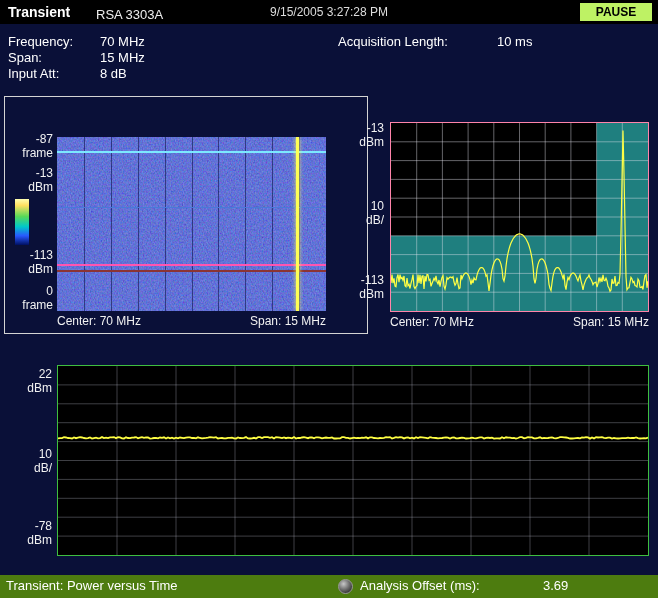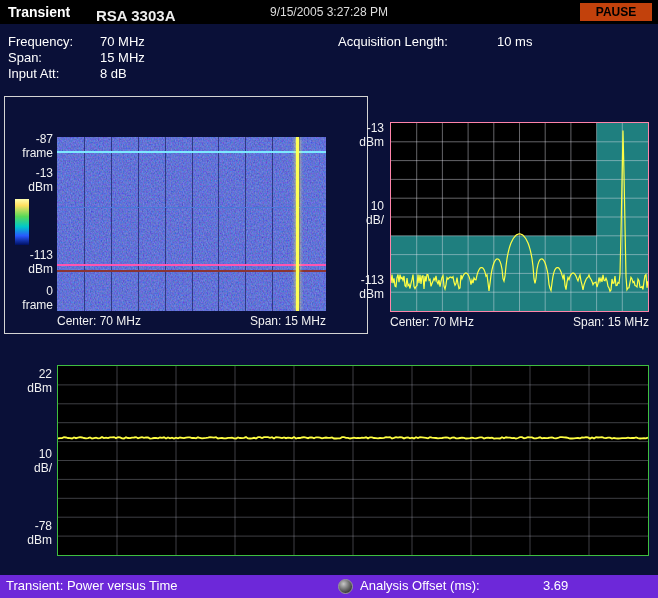--- a/index.html
+++ b/index.html
@@ -5,23 +5,23 @@
   *{box-sizing:border-box;margin:0;padding:0}
   body{background:#000;font-family:"Liberation Sans","DejaVu Sans",sans-serif}
   #screen{position:relative;width:658px;height:598px;background:#0a1038;overflow:hidden;color:#fff}
   .abs{position:absolute}
   .t12{font-size:12px;color:#f2f2f2;line-height:13px}
   .t13{font-size:13px;color:#fff;line-height:14px}
   .t13b{font-size:13px;font-weight:normal;color:#fff;line-height:14px}
   .ra{text-align:right}
   .topbar{left:0;top:0;width:658px;height:24px;background:#000}
   .brand{left:8px;top:4px;font-size:14px;font-weight:bold;color:#fff}
-  .model{left:96px;top:7px;font-size:15px;font-weight:bold;color:#eee}
+  .model{left:96px;top:7px;font-size:13px;font-weight:normal;color:#eee}
   .datetime{left:0;top:5px;width:658px;text-align:center;font-size:12px;color:#ddd}
-  .pause{right:6px;top:3px;width:72px;height:18px;background:#c2410c;color:#000;font-size:12px;
+  .pause{right:6px;top:3px;width:72px;height:18px;background:#bef264;color:#000;font-size:12px;
          font-weight:bold;text-align:center;line-height:18px;cursor:pointer}
   .left-panel{left:4px;top:96px;width:364px;height:238px;border:1px solid #d4d4d4}
   .sg-bitmap{left:52px;top:40px;width:269px;height:174px;overflow:hidden;background:#161690}
   .sg-gradient{left:10px;top:102px;width:14px;height:46px;
      background:linear-gradient(#ffffb0 0%,#ffe060 14%,#58d858 38%,#00c8c8 60%,#2858ff 80%,#001060 100%)}
   .sg-vgrid{position:absolute;top:0;bottom:0;width:1px;background:rgba(0,0,50,0.5)}
   .sg-hline{position:absolute;left:0;right:0}
   .sg-vline{position:absolute;top:0;bottom:0}
   .footer-row{display:flex;justify-content:space-between}
   .spec-plot{left:390px;top:122px;width:259px;height:190px;border:1px solid #ff84aa;background:#000}
@@ -161,20 +161,20 @@
         <line x1="413.0" y1="0" x2="413.0" y2="189" stroke="rgba(205,210,225,0.38)" stroke-width="0.8"></line>
         <line x1="0" y1="132.3" x2="590" y2="132.3" stroke="rgba(205,210,225,0.38)" stroke-width="0.8"></line>
         <line x1="472.0" y1="0" x2="472.0" y2="189" stroke="rgba(205,210,225,0.38)" stroke-width="0.8"></line>
         <line x1="0" y1="151.2" x2="590" y2="151.2" stroke="rgba(205,210,225,0.38)" stroke-width="0.8"></line>
         <line x1="531.0" y1="0" x2="531.0" y2="189" stroke="rgba(205,210,225,0.38)" stroke-width="0.8"></line>
         <line x1="0" y1="170.1" x2="590" y2="170.1" stroke="rgba(205,210,225,0.38)" stroke-width="0.8"></line>
         <polyline points="0,72.3 2,72.1 4,72.1 6,71.2 8,71.5 10,72.0 12,72.1 14,72.5 16,71.4 18,72.2 20,71.7 22,71.2 24,71.5 26,72.0 28,72.4 30,72.2 32,71.5 34,72.6 36,72.1 38,71.7 40,72.3 42,72.1 44,71.1 46,72.1 48,71.7 50,72.1 52,71.4 54,71.4 56,71.1 58,72.3 60,71.2 62,71.4 64,72.4 66,72.5 68,71.3 70,72.0 72,72.1 74,71.7 76,71.5 78,71.1 80,72.3 82,71.7 84,71.1 86,71.8 88,71.4 90,71.5 92,72.6 94,72.4 96,72.0 98,71.9 100,72.3 102,71.5 104,71.9 106,71.3 108,72.5 110,71.4 112,72.3 114,71.7 116,72.5 118,71.7 120,72.3 122,71.5 124,71.8 126,72.1 128,71.6 130,71.3 132,71.3 134,72.0 136,71.9 138,72.4 140,71.3 142,72.0 144,72.4 146,72.1 148,71.9 150,71.6 152,71.1 154,71.4 156,71.7 158,71.2 160,72.5 162,72.1 164,72.0 166,72.4 168,72.4 170,71.8 172,71.9 174,71.6 176,72.4 178,72.5 180,71.4 182,72.0 184,72.1 186,71.9 188,71.1 190,72.4 192,72.5 194,72.3 196,71.8 198,72.4 200,71.2 202,71.2 204,72.1 206,71.1 208,71.2 210,71.2 212,71.8 214,71.2 216,72.5 218,71.1 220,71.3 222,71.7 224,72.1 226,71.5 228,72.2 230,71.7 232,71.8 234,72.3 236,71.1 238,72.5 240,72.0 242,72.0 244,71.5 246,71.2 248,71.7 250,72.2 252,71.5 254,71.5 256,72.3 258,71.3 260,71.4 262,71.6 264,72.4 266,71.8 268,71.5 270,71.8 272,71.9 274,71.4 276,72.5 278,72.5 280,72.3 282,72.4 284,71.2 286,71.1 288,71.8 290,71.8 292,72.5 294,72.1 296,71.7 298,72.2 300,71.8 302,72.1 304,71.7 306,71.8 308,71.3 310,72.4 312,71.3 314,71.4 316,72.0 318,72.1 320,72.3 322,72.0 324,72.1 326,71.9 328,71.2 330,71.4 332,71.1 334,72.5 336,71.9 338,71.1 340,71.6 342,71.1 344,71.4 346,72.4 348,71.7 350,71.5 352,72.4 354,71.7 356,72.4 358,71.2 360,72.0 362,71.2 364,71.4 366,71.6 368,71.8 370,72.3 372,71.2 374,71.7 376,71.9 378,72.0 380,72.4 382,72.1 384,72.0 386,71.7 388,71.5 390,71.7 392,72.5 394,71.7 396,71.5 398,72.4 400,72.4 402,72.0 404,71.7 406,71.9 408,72.5 410,72.3 412,72.2 414,71.6 416,72.1 418,72.3 420,71.8 422,71.4 424,71.3 426,72.6 428,71.8 430,71.7 432,72.0 434,71.7 436,72.6 438,72.4 440,72.3 442,72.5 444,71.3 446,72.2 448,71.3 450,71.7 452,71.6 454,72.1 456,71.9 458,72.5 460,72.0 462,71.2 464,71.2 466,72.3 468,71.8 470,71.1 472,71.3 474,71.4 476,72.4 478,72.4 480,71.9 482,71.3 484,72.3 486,71.8 488,72.1 490,72.0 492,71.7 494,71.4 496,72.1 498,72.4 500,72.0 502,71.2 504,71.1 506,71.4 508,71.5 510,71.8 512,72.5 514,72.5 516,72.4 518,72.2 520,72.0 522,72.3 524,71.5 526,71.6 528,71.2 530,71.4 532,72.6 534,71.5 536,72.4 538,71.2 540,71.5 542,71.4 544,71.1 546,71.8 548,72.2 550,71.7 552,71.6 554,72.6 556,72.0 558,72.4 560,72.5 562,72.3 564,72.2 566,72.1 568,72.1 570,71.7 572,72.1 574,71.9 576,72.0 578,71.5 580,72.1 582,72.5 584,72.3 586,72.2 588,72.4 590,71.5" fill="none" stroke="#ffff44" stroke-width="1.8"></polyline>
       </svg>
   </div>
 
-  <div class="abs statusbar" id="statusbar" style="background: #6d28d9; text-align: center;">
+  <div class="abs statusbar" id="statusbar" style="background: #4d7c0f; text-align: center;">
     <span class="abs t13b" style="left:6px;top:4px">Transient: Power versus Time</span>
     <span class="status-icon"></span>
     <span class="abs t13b" style="left:360px;top:4px">Analysis Offset (ms):</span>
     <span class="abs t13" style="left:543px;top:4px">3.69</span>
   </div>
 
 </div>
 
 </body></html>

